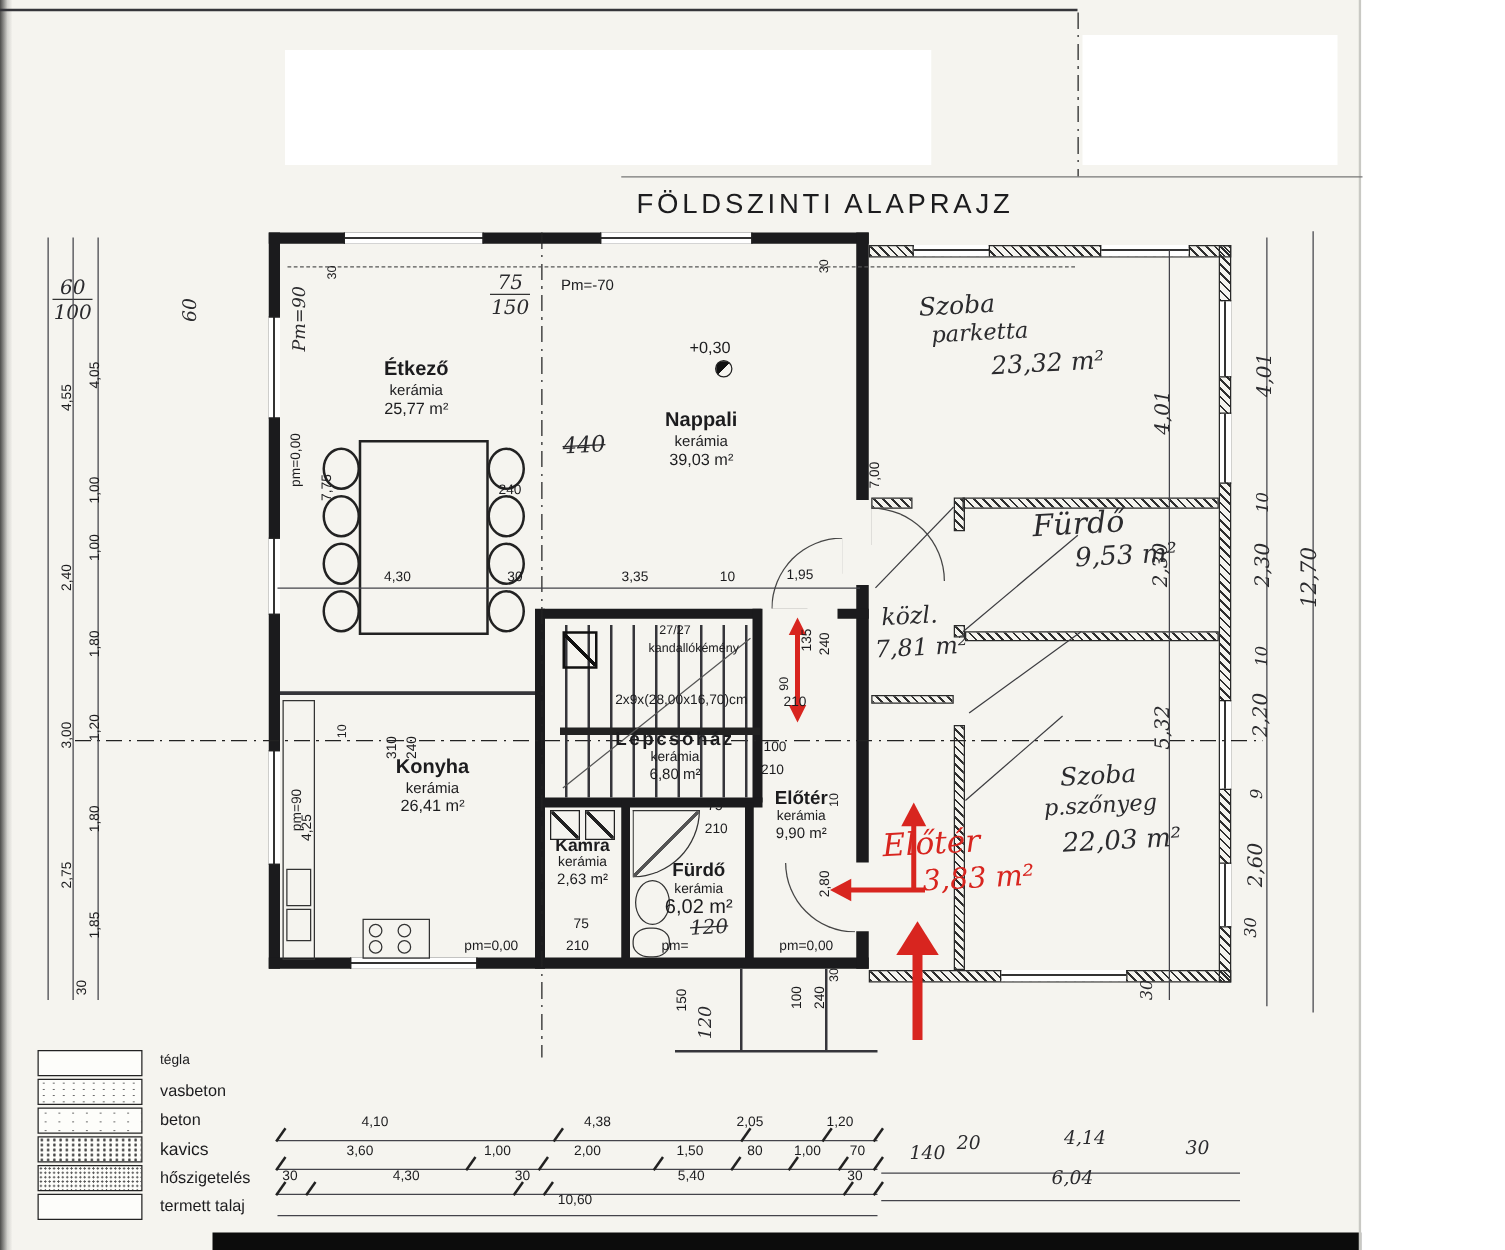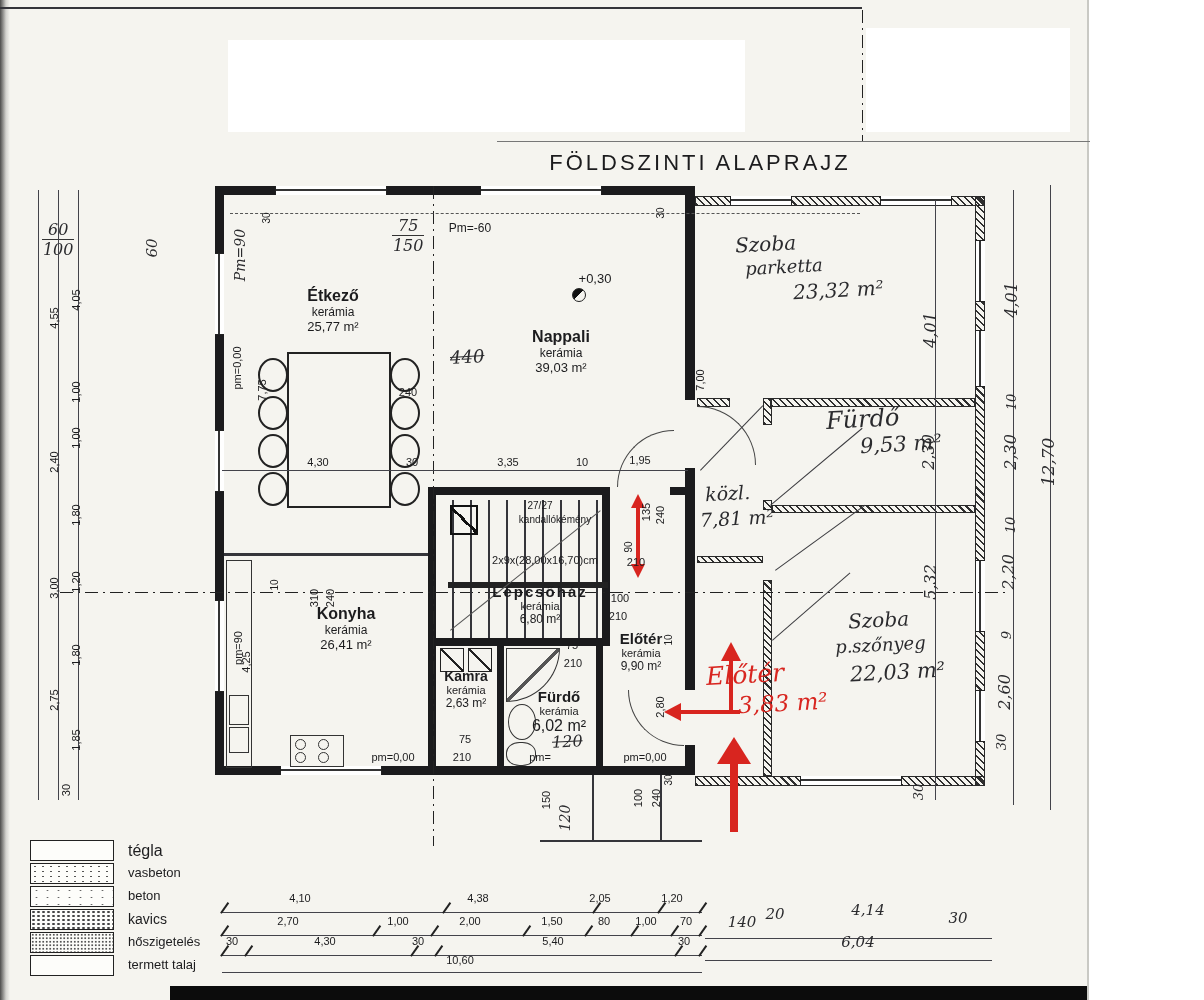--- a/index.html
+++ b/index.html
@@ -47,21 +47,21 @@
   <div class="abs edgeL"></div>
   <div class="ln" style="left:0;top:7px;width:862px;height:2px"></div>
   <div class="ln" style="left:170px;top:986px;width:920px;height:14px;background:#0c0c0c"></div>
   <div class="ln" style="left:1087px;top:0;width:2px;height:1000px;background:#c9c9c4"></div>
   <div class="abs" style="left:1089px;top:0;width:115px;height:1000px;background:#fff"></div>
   <div class="abs" style="left:228px;top:40px;width:517px;height:92px;background:#fff"></div>
   <div class="abs" style="left:866px;top:28px;width:204px;height:104px;background:#fff"></div>
   <div class="ln" style="left:497px;top:141px;width:593px;height:1px;background:#777"></div>
   <div class="dashdot-v" style="left:862px;top:10px;height:131px"></div>
 
-  <div class="abs lbl c" style="left:700px;top:163px;font-size:22px;letter-spacing:3px">FÖLDSZINTI ALAPRAJZ</div>
+  <div class="abs lbl c" style="left:660px;top:163px;font-size:22px;letter-spacing:3px">FÖLDSZINTI ALAPRAJZ</div>
 
   <div class="w" style="left:215px;top:186px;width:480px;height:9px"></div>
   <div class="w" style="left:215px;top:186px;width:9px;height:589px"></div>
   <div class="w" style="left:215px;top:766px;width:480px;height:9px"></div>
   <div class="w" style="left:685px;top:186px;width:10px;height:214px"></div>
   <div class="w" style="left:685px;top:468px;width:10px;height:222px"></div>
   <div class="w" style="left:685px;top:745px;width:10px;height:30px"></div>
   <div class="ln" style="left:224px;top:553px;width:210px;height:2.5px"></div>
   <div class="w" style="left:434px;top:487px;width:175px;height:8px"></div>
   <div class="w" style="left:670px;top:487px;width:25px;height:8px"></div>
@@ -180,28 +180,28 @@
   </div>
   <div class="abs room" style="left:470px;top:583px;width:140px">
     <div class="nm" style="font-size:15px;letter-spacing:2px">Lépcsőház</div>
     <div class="fn" style="font-size:11px">kerámia</div>
     <div class="ar" style="font-size:12px">6,80 m²</div>
   </div>
 
   <div class="abs lbl c dim" style="left:545px;top:560px;font-size:11px">2x9x(28,00x16,70)cm</div>
   <div class="abs lbl c" style="left:540px;top:505px;font-size:10px">27/27</div>
   <div class="abs lbl c" style="left:555px;top:519px;font-size:10px">kandallókémény</div>
-  <div class="abs lbl c" style="left:595px;top:278px;font-size:13px">+0,30</div>
+  <div class="abs lbl c" style="left:568px;top:278px;font-size:13px">+0,30</div>
   <div class="abs" style="left:572px;top:288px;width:12px;height:12px;border:1.5px solid #222;border-radius:50%;background:linear-gradient(135deg,#111 50%,transparent 50%)"></div>
   <div class="abs lbl rotc dim" style="left:237px;top:368px">pm=0,00</div>
   <div class="abs lbl rotc dim" style="left:238px;top:648px">pm=90</div>
   <div class="abs lbl c dim" style="left:393px;top:757px">pm=0,00</div>
   <div class="abs lbl c dim" style="left:540px;top:757px">pm=</div>
   <div class="abs lbl c dim" style="left:645px;top:757px">pm=0,00</div>
-  <div class="abs lbl c dim" style="left:470px;top:228px;font-size:12px">Pm=-60</div>
+  <div class="abs lbl c dim" style="left:470px;top:228px;font-size:12px">Pm=-70</div>
 
   <div class="abs hw tilt" style="left:735px;top:232px;font-size:20px">Szoba</div>
   <div class="abs hw tilt" style="left:745px;top:256px;font-size:18px">parketta</div>
   <div class="abs hw tilt" style="left:793px;top:278px;font-size:20px">23,32 m²</div>
   <div class="abs hw tilt" style="left:826px;top:405px;font-size:24px">Fürdő</div>
   <div class="abs hw tilt" style="left:860px;top:432px;font-size:21px">9,53 m²</div>
   <div class="abs hw tilt" style="left:705px;top:482px;font-size:19px">közl.</div>
   <div class="abs hw tilt" style="left:700px;top:507px;font-size:19px">7,81 m²</div>
   <div class="abs hw tilt" style="left:848px;top:608px;font-size:20px">Szoba</div>
   <div class="abs hw tilt" style="left:835px;top:634px;font-size:18px">p.szőnyeg</div>
@@ -253,21 +253,21 @@
   <div class="tk" style="left:218px;top:950px"></div>
   <div class="tk" style="left:242px;top:950px"></div>
   <div class="tk" style="left:408px;top:950px"></div>
   <div class="tk" style="left:432px;top:950px"></div>
   <div class="tk" style="left:672px;top:950px"></div>
   <div class="tk" style="left:696px;top:950px"></div>
   <div class="abs lbl c dim" style="left:300px;top:898px">4,10</div>
   <div class="abs lbl c dim" style="left:478px;top:898px">4,38</div>
   <div class="abs lbl c dim" style="left:600px;top:898px">2,05</div>
   <div class="abs lbl c dim" style="left:672px;top:898px">1,20</div>
-  <div class="abs lbl c dim" style="left:288px;top:921px">2,70</div>
+  <div class="abs lbl c dim" style="left:288px;top:921px">3,60</div>
   <div class="abs lbl c dim" style="left:398px;top:921px">1,00</div>
   <div class="abs lbl c dim" style="left:470px;top:921px">2,00</div>
   <div class="abs lbl c dim" style="left:552px;top:921px">1,50</div>
   <div class="abs lbl c dim" style="left:604px;top:921px">80</div>
   <div class="abs lbl c dim" style="left:646px;top:921px">1,00</div>
   <div class="abs lbl c dim" style="left:686px;top:921px">70</div>
   <div class="abs lbl c dim" style="left:232px;top:941px">30</div>
   <div class="abs lbl c dim" style="left:325px;top:941px">4,30</div>
   <div class="abs lbl c dim" style="left:418px;top:941px">30</div>
   <div class="abs lbl c dim" style="left:553px;top:941px">5,40</div>
@@ -350,20 +350,20 @@
   <div class="abs lbl rotc dim" style="left:656px;top:798px">240</div>
   <div class="abs lbl rotc dim" style="left:668px;top:780px;font-size:10px">30</div>
 
   <div class="abs" style="left:0;top:832px;width:210px;height:150px">
     <div class="sw" style="top:8px"></div>
     <div class="sw" style="top:31px;background-image:radial-gradient(#555 0.9px,transparent 1.2px);background-size:8px 5px"></div>
     <div class="sw" style="top:54px;background-image:radial-gradient(#666 0.8px,transparent 1.1px);background-size:11px 7px"></div>
     <div class="sw" style="top:77px;background-image:radial-gradient(#444 1.1px,transparent 1.4px);background-size:5px 4px"></div>
     <div class="sw" style="top:100px;background-image:radial-gradient(#555 0.7px,transparent 1px);background-size:3.5px 3.5px"></div>
     <div class="sw" style="top:123px"></div>
-    <div class="abs lbl" style="left:128px;top:10px;font-size:16px">tégla</div>
+    <div class="abs lbl" style="left:128px;top:10px;font-size:11px">tégla</div>
     <div class="abs lbl" style="left:128px;top:33px;font-size:13px">vasbeton</div>
     <div class="abs lbl" style="left:128px;top:56px;font-size:13px">beton</div>
     <div class="abs lbl" style="left:128px;top:79px;font-size:14px">kavics</div>
     <div class="abs lbl" style="left:128px;top:102px;font-size:13px">hőszigetelés</div>
     <div class="abs lbl" style="left:128px;top:125px;font-size:13px">termett talaj</div>
   </div>
 </div>
 
 </body></html>

